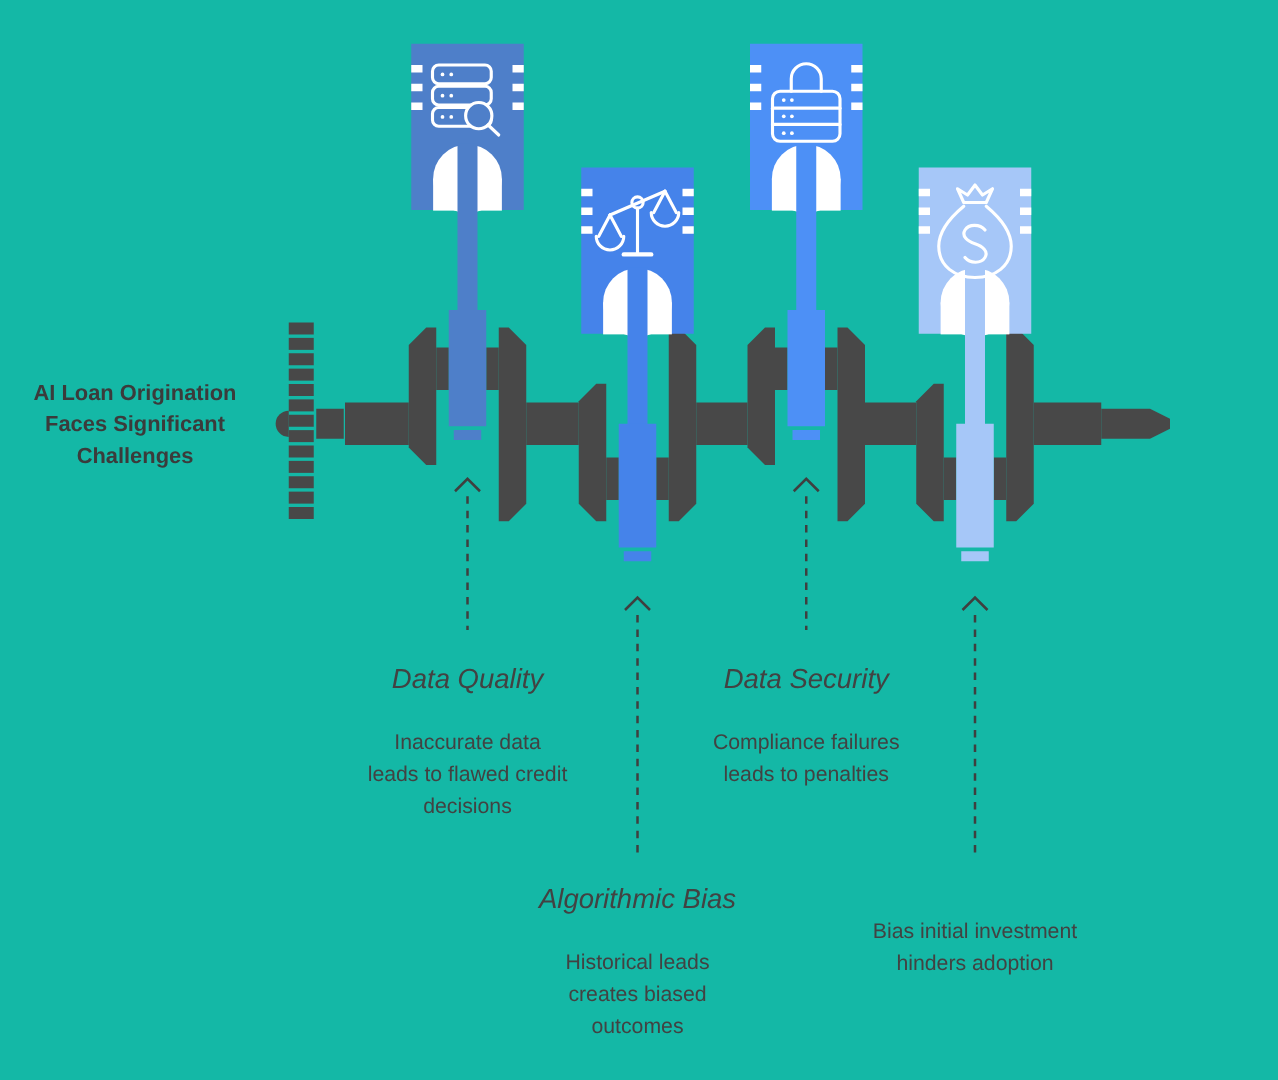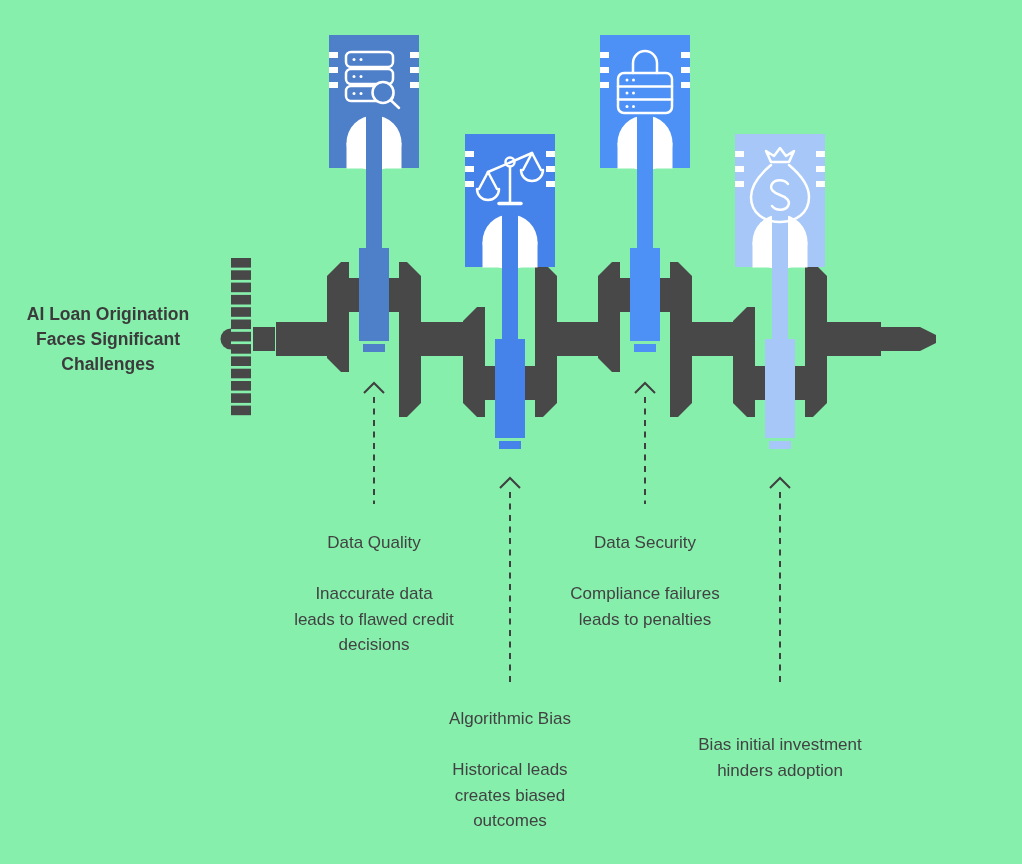--- a/index.html
+++ b/index.html
@@ -1,27 +1,27 @@
 <!DOCTYPE html>
 <html><head>
 <meta charset="utf-8">
 <style>
   html,body{margin:0;padding:0;background:#ffffff;}
   .stage{
-    position:relative;width:1022px;height:864px;background:#86efac;overflow:hidden;
+    position:relative;width:1022px;height:864px;background:#14b8a6;overflow:hidden;
     font-family:"Liberation Sans", sans-serif;
   }
   .stage svg{position:absolute;left:0;top:0;}
   .title{
     position:absolute;left:10px;top:302px;width:196px;
     text-align:center;font-weight:bold;font-size:17.5px;line-height:25px;
     color:#3b3b3b;
   }
   .label-block{position:absolute;text-align:center;color:#424242;}
-  .label-heading{font-size:17px;line-height:25px;}
+  .label-heading{font-size:22px;line-height:25px;font-style:italic;}
   .label-desc{font-size:17px;line-height:25.5px;margin:26px auto 0 auto;}
   .dash{stroke-dasharray:6 5.5;}
 </style>
 </head>
 <body>
 
 <div class="stage">
 
 <svg width="1022" height="864" viewBox="0 0 1022 864">
 

